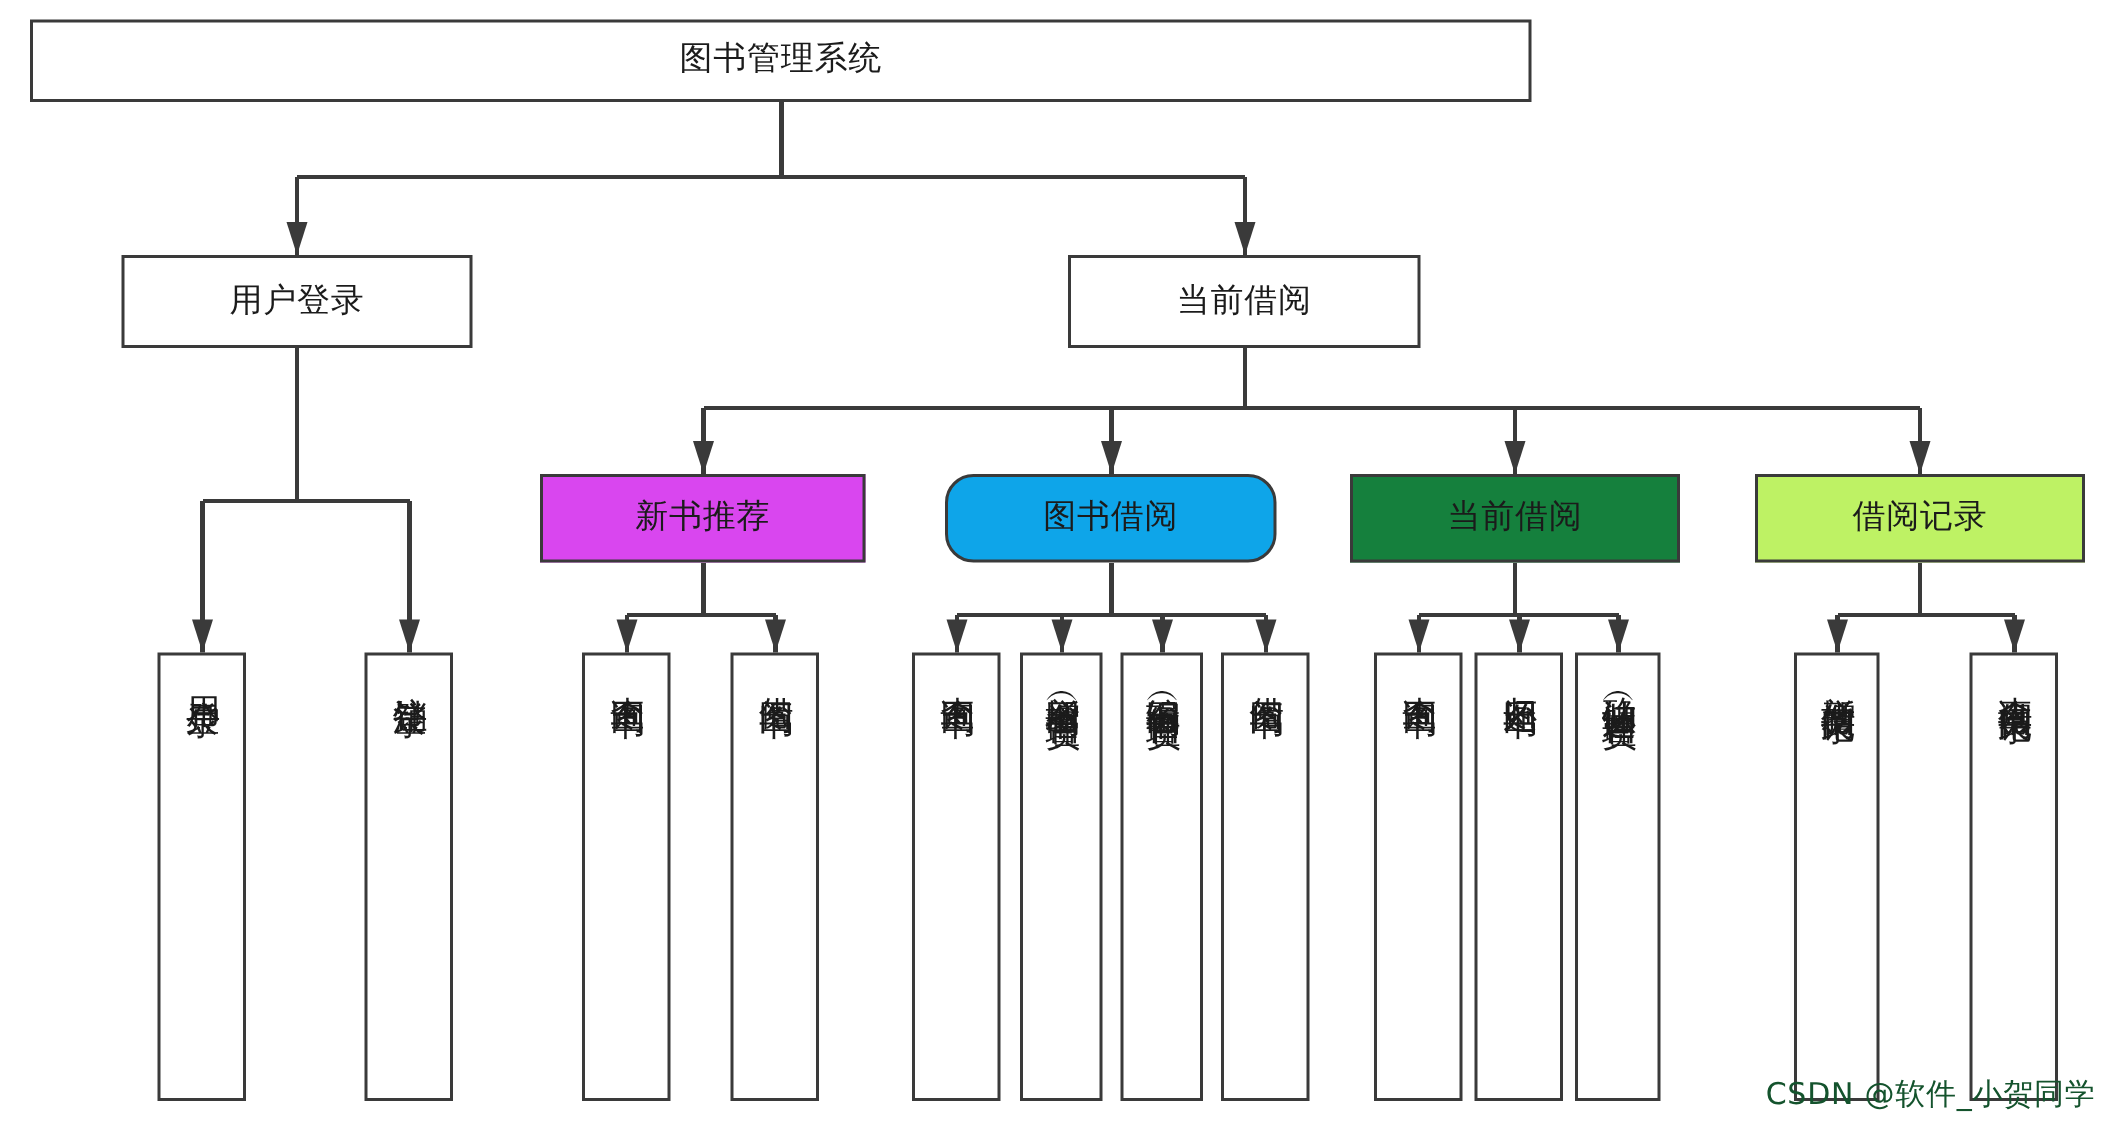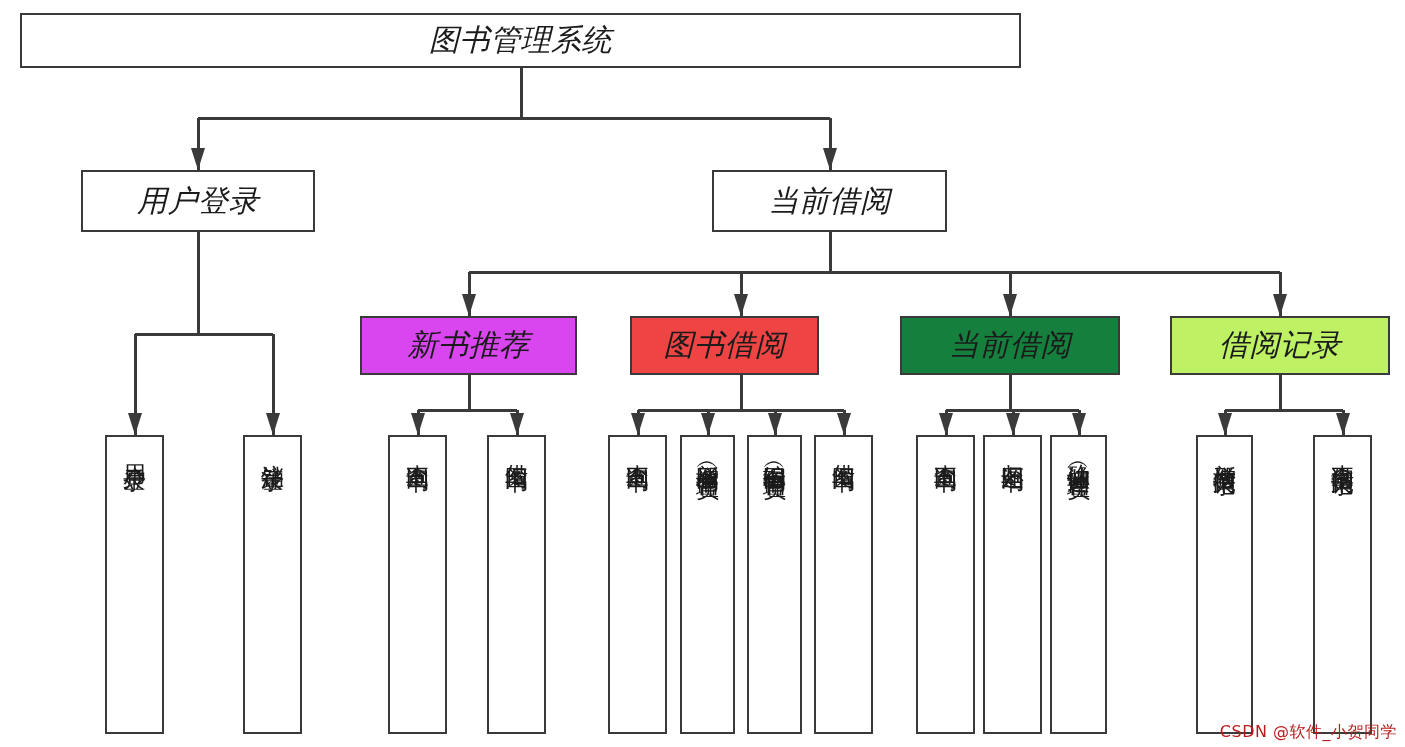--- a/index.html
+++ b/index.html
@@ -35,40 +35,39 @@
     color: #1b1b1b;
   }
   .node-label {
     display: block;
     text-align: center;
     line-height: 1.02;
     letter-spacing: 0.5px;
   }
   .node.horizontal .node-label {
     writing-mode: horizontal-tb;
-    font-size: 30px;
-    font-style: italic;
+    font-size: 22px;
   }
   .node.vertical {
     align-items: flex-start;
     padding-top: 9px;
   }
   .node.vertical .node-label {
     writing-mode: vertical-rl;
     text-orientation: upright;
     font-size: 23px;
     letter-spacing: 2px;
     line-height: 1;
   }
   #watermark {
     position: absolute;
     right: 8px;
     bottom: 4px;
-    font-size: 16px;
-    color: #b91c1c;
+    font-size: 20px;
+    color: #14532d;
     white-space: nowrap;
     letter-spacing: 0.5px;
   }
 </style>
 </head>
 <body>
 
 <div id="diagram-root">
   <svg id="edges-layer" viewBox="0 0 1405 747" xmlns="http://www.w3.org/2000/svg">
       <line x1="521" y1="68" x2="521" y2="118" stroke="#3a3a3a" stroke-width="3" shape-rendering="crispEdges"></line>
@@ -130,21 +129,21 @@
       </div>
       <div class="node horizontal" style="left: 81px; top: 170px; width: 234px; height: 62px; border-color: rgb(58, 58, 58); background: rgb(255, 255, 255); color: rgb(27, 27, 27);">
         <span class="node-label">用户登录</span>
       </div>
       <div class="node horizontal" style="left: 712px; top: 170px; width: 235px; height: 62px; border-color: rgb(58, 58, 58); background: rgb(255, 255, 255); color: rgb(27, 27, 27);">
         <span class="node-label">当前借阅</span>
       </div>
       <div class="node horizontal" style="left: 360px; top: 316px; width: 217px; height: 59px; border-color: rgb(58, 58, 58); background: #d946ef; color: rgb(27, 27, 27);">
         <span class="node-label">新书推荐</span>
       </div>
-      <div class="node horizontal" style="left: 630px; top: 316px; width: 189px; height: 59px; border-color: rgb(58, 58, 58); background: #ef4444; color: rgb(27, 27, 27);">
+      <div class="node horizontal" style="left: 630px; top: 316px; width: 221px; height: 59px; border-color: rgb(58, 58, 58); background: #0ea5e9; color: rgb(27, 27, 27); border-radius: 19px;">
         <span class="node-label">图书借阅</span>
       </div>
       <div class="node horizontal" style="left: 900px; top: 316px; width: 220px; height: 59px; border-color: rgb(58, 58, 58); background: #15803d; color: rgb(27, 27, 27);">
         <span class="node-label">当前借阅</span>
       </div>
       <div class="node horizontal" style="left: 1170px; top: 316px; width: 220px; height: 59px; border-color: rgb(58, 58, 58); background: #bef264; color: rgb(27, 27, 27);">
         <span class="node-label">借阅记录</span>
       </div>
       <div class="node vertical" style="left: 105px; top: 435px; width: 59px; height: 299px; border-color: rgb(58, 58, 58); background: rgb(255, 255, 255); color: rgb(27, 27, 27);">
         <span class="node-label">用户登录</span>

